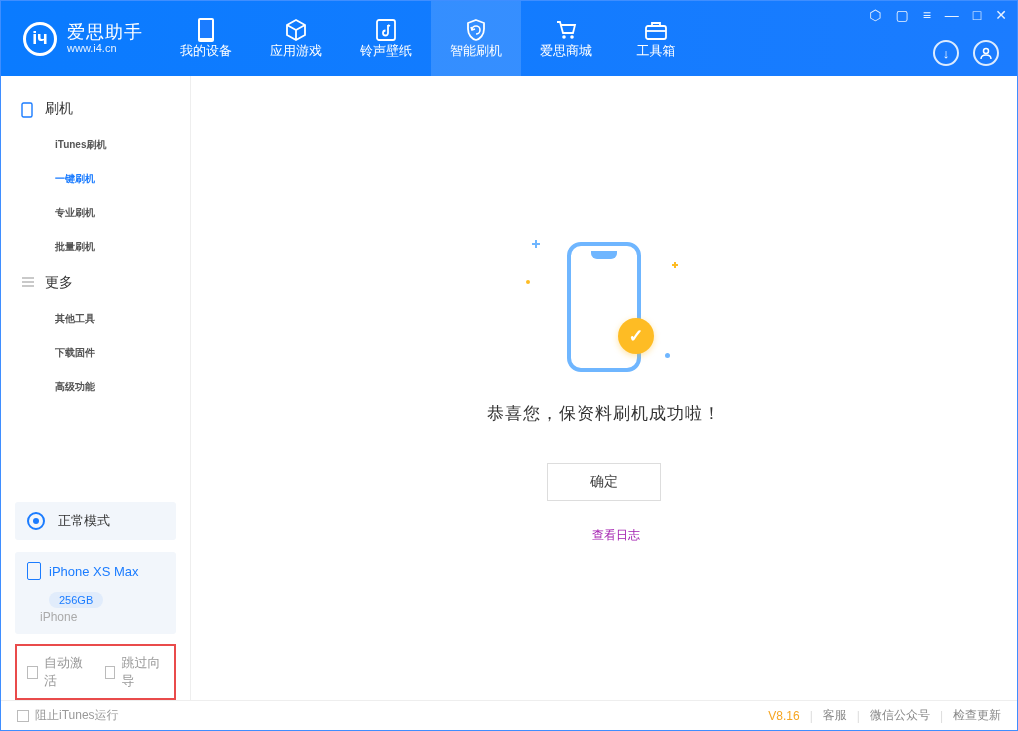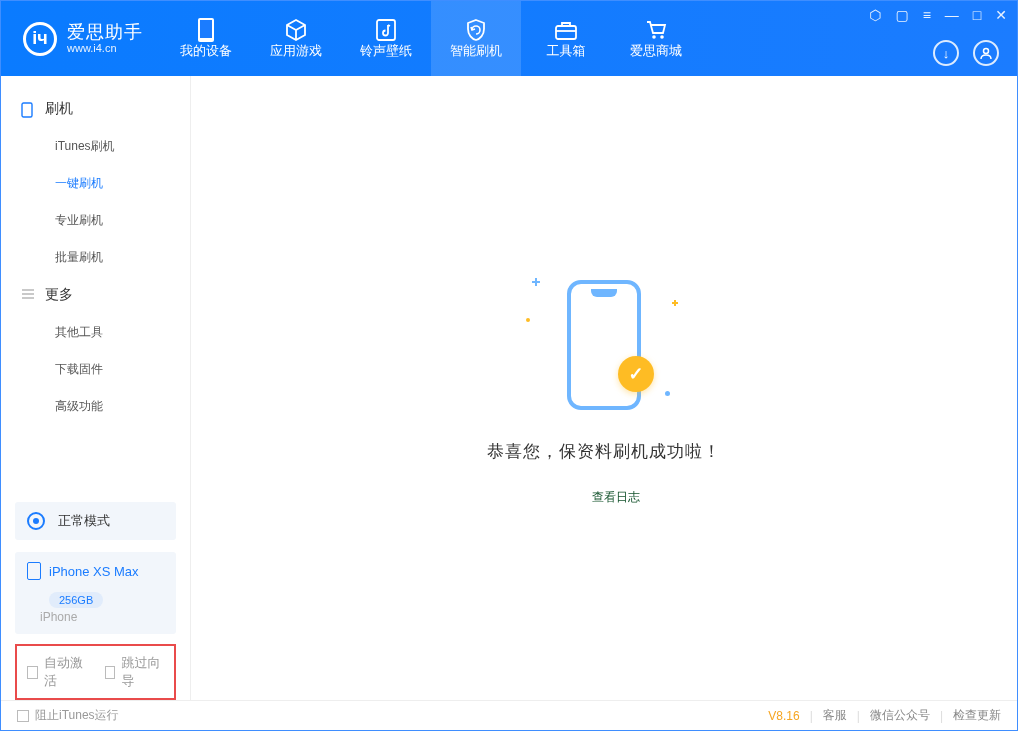--- a/index.html
+++ b/index.html
@@ -19,21 +19,21 @@
 .window-controls { position: absolute; top: 6px; right: 10px; display: flex; gap: 14px; font-size: 14px; }
 .window-controls span { cursor: pointer; opacity: .9; }
 .header-right { position: absolute; right: 18px; bottom: 10px; display: flex; gap: 14px; }
 .circle-icon { width: 26px; height: 26px; border: 2px solid rgba(255,255,255,0.85); border-radius: 50%; display: flex; align-items: center; justify-content: center; font-size: 13px; cursor: pointer; }
 
 
 .body { display: flex; height: calc(731px - 75px - 30px - 2px); }
 .sidebar { width: 190px; border-right: 1px solid #eee; display: flex; flex-direction: column; padding-top: 14px; }
 .side-group-title { display: flex; align-items: center; gap: 10px; padding: 10px 20px; color: #333; font-size: 14px; text-align: center; }
 .side-group-title .gicon { width: 14px; height: 14px; }
-.side-item { padding: 10px 20px 10px 54px; font-size: 12px; color: #555; cursor: pointer; }
+.side-item { padding: 10px 20px 10px 54px; font-size: 10px; color: #555; cursor: pointer; font-weight: bold; }
 .side-item.active { color: #1b7cff; }
 .side-spacer { flex: 1; }
 .mode-box { margin: 8px 14px; background: #f2f6fb; border-radius: 3px; padding: 10px 12px; display: flex; align-items: center; gap: 13px; font-size: 13px; color: #333; }
 .mode-icon { width: 18px; height: 18px; border-radius: 50%; border: 2px solid #1b7cff; display:flex; align-items:center; justify-content:center; }
 .mode-icon .dot { width:6px; height:6px; background:#1b7cff; border-radius:50%; }
 .device-box { margin: 4px 14px 10px; background: #f2f6fb; border-radius: 3px; padding: 10px 12px; font-size: 13px; }
 .device-row1 { display: flex; align-items: center; gap: 8px; color: #1b7cff; font-weight: 500; }
 .phone-mini { width:14px; height:18px; border:1.5px solid #1b7cff; border-radius:2px; }
 .capacity-pill { display:inline-block; margin: 12px 0 2px 22px; background:#e1ecfb; color:#1b7cff; font-size:11px; padding:2px 10px; border-radius:10px; }
 .device-sub { margin-left: 13px; color:#aaa; font-size:12px; }
@@ -52,21 +52,21 @@
 .sparkle::before { left:3px; top:0; width:2px; height:8px; }
 .sparkle::after { left:0; top:3px; width:8px; height:2px; }
 .s1 { color:#6fb6ff; top:8px; left:8px; }
 .s2 { color:#febc24; top:30px; right:6px; width:6px; height:6px; }
 .s2::before{left:2px;width:2px;height:6px;} .s2::after{top:2px;width:6px;height:2px;}
 .dot-s { position:absolute; width:4px; height:4px; border-radius:50%; }
 .d1 { background:#febc24; top:48px; left:2px; }
 .d2 { background:#6fb6ff; bottom:24px; right:14px; width:5px; height:5px; }
 .success-text { font-size: 17px; color:#333; letter-spacing:1px; }
 .ok-btn { margin-top: 18px; border:1px solid #ddd; background:#fff; padding:9px 42px; font-size:14px; color:#444; cursor:pointer; }
-.view-log { margin-top: 6px; font-size:12px; color:#14532d; cursor:pointer;margin-left:24px; }
+.view-log { margin-top: 6px; font-size:12px; color:#a21caf; cursor:pointer;margin-left:24px; }
 
 
 .footer { height: 30px; border-top:1px solid #eee; display:flex; align-items:center; padding: 0 16px; font-size:12px; color:#999; }
 .footer .left { display:flex; align-items:center; gap:6px; }
 .footer .left .box { width:12px; height:12px; border:1px solid #bbb; }
 .footer .right { margin-left:auto; display:flex; align-items:center; gap:10px; }
 .footer .sep { color:#ddd; }
 .footer .link { cursor:pointer; color:#888; }
 .footer .ver { color:#f6a623; }
 
@@ -118,36 +118,36 @@
             <path d="M12 2 L20 5 L20 11 C20 17 16 21 12 22 C8 21 4 17 4 11 L4 5 Z" fill="none" stroke="#fff" stroke-width="1.8"></path>
             <path d="M8 12 A4 4 0 1 1 12 16" fill="none" stroke="#fff" stroke-width="1.6"></path>
             <path d="M7 9 L8 12 L11 11" fill="none" stroke="#fff" stroke-width="1.6"></path>
           </svg>
         </span>
       <span>智能刷机</span>
     </div>
     <div class="tab">
       <span class="icon">
           <svg width="24" height="22" viewBox="0 0 24 22">
+            <path d="M3 3 L6 3 L9 14 L19 14 L21 6 L7 6" fill="none" stroke="#fff" stroke-width="1.8"></path>
+            <circle cx="10" cy="18" r="1.8" fill="#fff"></circle>
+            <circle cx="18" cy="18" r="1.8" fill="#fff"></circle>
+          </svg>
+        </span>
+      <span>爱思商城</span>
+    </div>
+    <div class="tab">
+      <span class="icon">
+          <svg width="24" height="22" viewBox="0 0 24 22">
             <rect x="2" y="7" width="20" height="13" rx="2" fill="none" stroke="#fff" stroke-width="1.8"></rect>
             <path d="M8 7 L8 4 L16 4 L16 7" fill="none" stroke="#fff" stroke-width="1.8"></path>
             <line x1="2" y1="12" x2="22" y2="12" stroke="#fff" stroke-width="1.8"></line>
           </svg>
         </span>
       <span>工具箱</span>
-    </div>
-    <div class="tab">
-      <span class="icon">
-          <svg width="24" height="22" viewBox="0 0 24 22">
-            <path d="M3 3 L6 3 L9 14 L19 14 L21 6 L7 6" fill="none" stroke="#fff" stroke-width="1.8"></path>
-            <circle cx="10" cy="18" r="1.8" fill="#fff"></circle>
-            <circle cx="18" cy="18" r="1.8" fill="#fff"></circle>
-          </svg>
-        </span>
-      <span>爱思商城</span>
     </div>
   </div>
   <div class="window-controls">
     <span>⬡</span>
     <span>▢</span>
     <span>≡</span>
     <span>—</span>
     <span>□</span>
     <span>✕</span>
   </div>
@@ -224,20 +224,21 @@
   <div class="main">
     <div class="success-graphic">
       <span class="sparkle s1"></span>
       <span class="sparkle s2"></span>
       <span class="dot-s d1"></span>
       <span class="dot-s d2"></span>
       <div class="phone-outline"></div>
       <div class="check-badge">✓</div>
     </div>
     <div class="success-text">恭喜您，保资料刷机成功啦！</div>
+    <button class="ok-btn">确定</button>
     <a class="view-log">查看日志</a>
   </div>
 </div>
 
 <div class="footer">
   <label class="left">
     <span class="box"></span>
     <span>阻止iTunes运行</span>
   </label>
   <div class="right">

